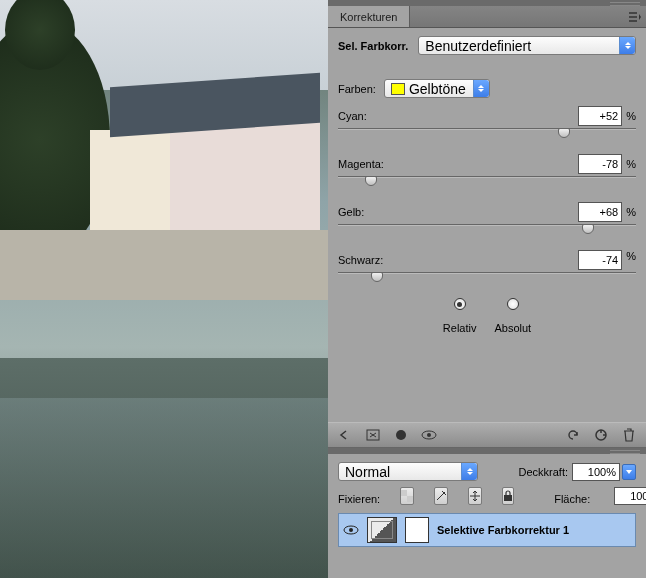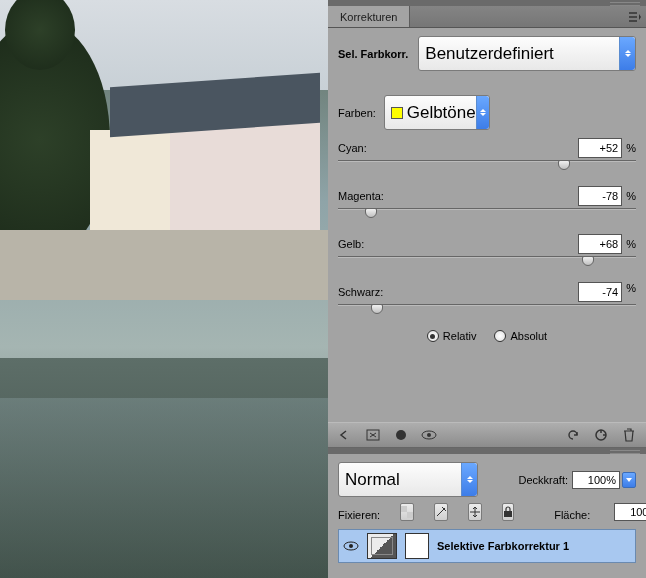--- a/index.html
+++ b/index.html
@@ -15,34 +15,34 @@
 .panels { width: 318px; display: flex; flex-direction: column; background: #a0a0a0; border-radius: 30px; }
 .grip { height: 6px; background: #6a6a6a; position: relative; }
 .grip::after { content: ""; position: absolute; right: 6px; top: 2px; width: 30px; height: 2px; border-top: 1px solid #888; border-bottom: 1px solid #888; }
 .panel-tab-bar { height: 22px; display: flex; align-items: center; background: linear-gradient(#848484, #767676); border-bottom: 1px solid #555; }
 .panel-tab { padding: 4px 12px; font-size: 11px; color: #1a1a1a; border-right: 1px solid #5c5c5c; background: #a3a3a3; height: 100%; display: flex; align-items: center; }
 .panel-menu { margin-left: auto; width: 22px; height: 22px; display: flex; align-items: center; justify-content: center; cursor: pointer; }
 .panel-body { background: #a3a3a3; padding: 8px 10px; flex: 1; overflow: hidden; }
 .row { display: flex; align-items: center; margin-bottom: 6px; }
 .label { font-size: 11px; color: #000; }
 .bold { font-weight: bold; }
-.dropdown { display: inline-flex; align-items: center; background: linear-gradient(#fdfdfd, #e8e8e8); border: 1px solid #7a7a7a; border-radius: 3px; height: 35px; padding: 0 0 0 6px; font-size: 17px; }
+.dropdown { display: inline-flex; align-items: center; background: linear-gradient(#fdfdfd, #e8e8e8); border: 1px solid #7a7a7a; border-radius: 3px; height: 19px; padding: 0 0 0 6px; font-size: 14px; }
 .dropdown-arrow { width: 16px; height: 100%; background: linear-gradient(#6aa8ff, #3d7de8); border-left: 1px solid #5a8cd0; border-radius: 0 3px 3px 0; display: flex; flex-direction: column; align-items: center; justify-content: center; margin-left: auto; }
 .dropdown-arrow::before { content: ""; border-left: 3px solid transparent; border-right: 3px solid transparent; border-bottom: 3px solid #fff; margin-bottom: 1px; }
 .dropdown-arrow::after { content: ""; border-left: 3px solid transparent; border-right: 3px solid transparent; border-top: 3px solid #fff; }
 .swatch { width: 14px; height: 12px; background: #ffff00; border: 1px solid #555; margin-right: 4px; }
 .slider-group { margin: 8px 0 14px 0; }
 .slider-row-top { display: flex; justify-content: space-between; align-items: center; margin-bottom: 2px; }
 .slider-track-wrap { position: relative; height: 12px; }
 .slider-track { height: 2px; background: #7a7a7a; border-top: 1px solid #666; border-bottom: 1px solid #bbb; margin: 2px 0; }
 .slider-thumb { position: absolute; top: 0; width: 12px; height: 10px; background: linear-gradient(#f0f0f0, #c0c0c0); border: 1px solid #666; border-radius: 2px 2px 6px 6px; transform: translateX(-50%); cursor: pointer; }
 .value-box { width: 44px; height: 20px; background: #fff; border: 1px solid #555; font-size: 11px; text-align: right; padding: 0 3px; }
 .pct { font-size: 11px; margin-left: 4px; }
 .radio-row { display: flex; justify-content: center; gap: 18px; margin-top: 12px; }
-.radio { display: flex; align-items: center; gap: 4px; }
+.radio { display: flex; align-items: center; gap: 12px; flex-direction: column; }
 .radio-dot { width: 12px; height: 12px; border-radius: 50%; border: 1px solid #333; background: radial-gradient(#fff, #ddd); display: flex; align-items: center; justify-content: center; }
 .radio-dot.on::after { content: ""; width: 5px; height: 5px; background: #333; border-radius: 50%; }
 .icon-bar { height: 26px; background: linear-gradient(#aeaeae, #8c8c8c); display: flex; align-items: center; padding: 0 8px; border-top: 1px solid #bbb; border-bottom: 1px solid #666; gap: 10px; }
 .icon-bar .spacer { flex: 1; }
 .mini-icon { width: 18px; height: 16px; display: flex; align-items: center; justify-content: center; color: #2a2a2a; cursor: pointer; }
 .lock-row { display: flex; align-items: flex-end; gap: 20px; margin: 4px 0 8px 0; font-size: 11px; }
 .lock-btn { width: 20px; height: 18px; border: 1px solid #7a7a7a; background: linear-gradient(#ececec, #cfcfcf); border-radius: 2px; display: flex; align-items: center; justify-content: center; font-size: 10px; }
 .layer-row { display: flex; align-items: center; height: 34px; background: #a8c8f0; border: 1px solid #6a8ab0; padding: 0 4px; gap: 8px; }
 .layer-eye { width: 16px; height: 16px; display: flex; align-items: center; justify-content: center; }
 .layer-thumb { width: 30px; height: 26px; background: #fff; border: 1px solid #333; position: relative; }

